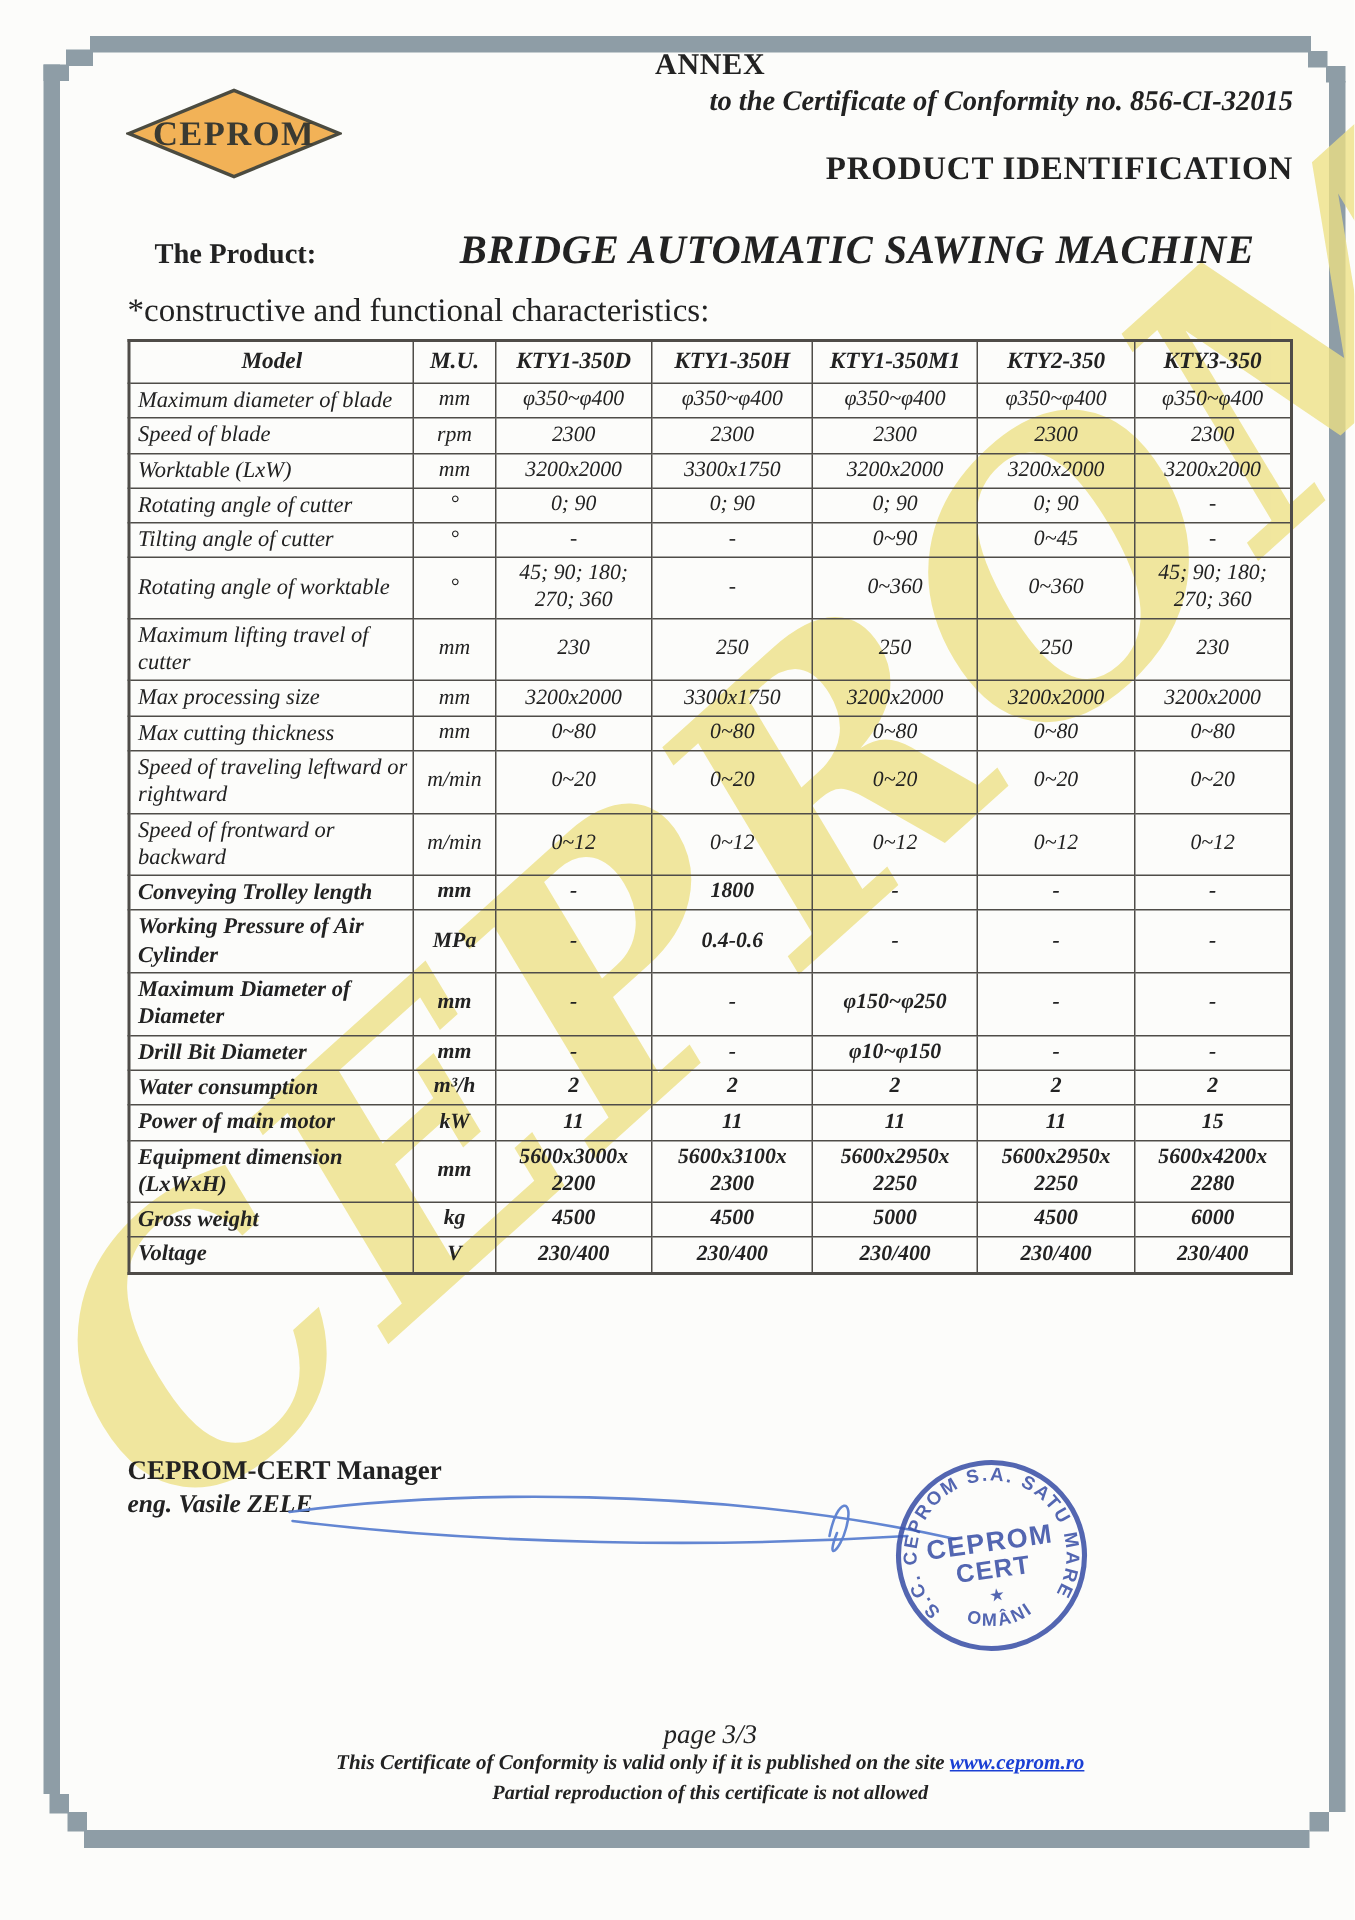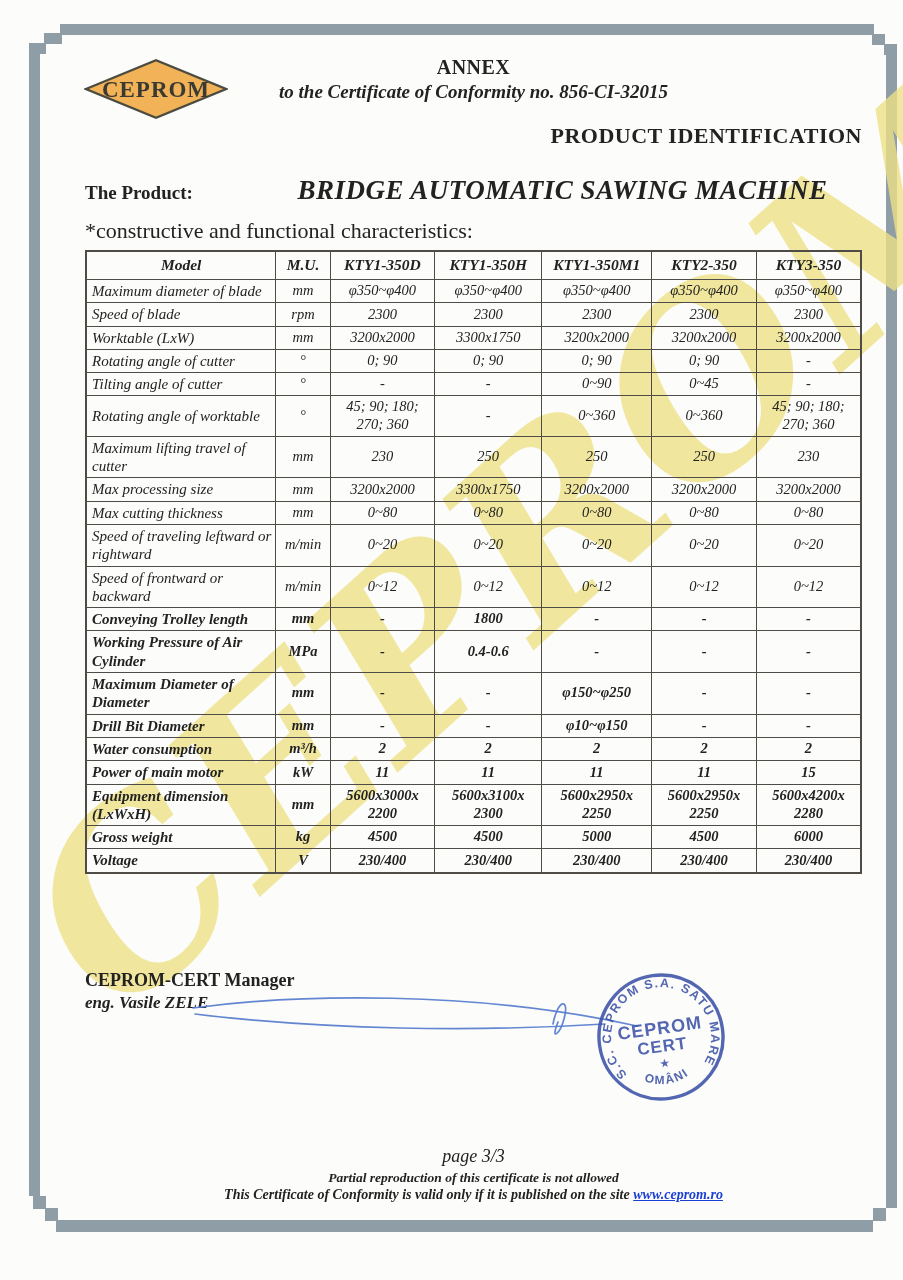--- a/index.html
+++ b/index.html
@@ -18,25 +18,25 @@
              font-family:"DejaVu Serif",serif;font-style:italic;font-weight:700;
              font-size:238px;letter-spacing:4px;color:var(--watermark-yellow);
              opacity:.78;transform:rotate(-42deg);}
   .content{position:absolute;left:0;top:0;right:0;bottom:0;z-index:2;padding:0 41px 0 85px;box-sizing:border-box;}
 
   .logo{position:absolute;left:84px;top:58px;width:144px;height:62px;}
   .logo svg{width:100%;height:100%;display:block;}
   .logo-text{font-family:"Liberation Serif",serif;font-weight:700;font-size:24px;
              fill:#3a3a32;letter-spacing:1px;}
 
-  .annex-title{margin-top:56px;text-align:center;font-weight:700;font-size:20px;letter-spacing:.5px;}
-  .annex-subtitle{text-align:center;font-weight:700;font-style:italic;font-size:19px;margin-top:2px;}
+  .annex-title{margin-top:32px;text-align:center;font-weight:700;font-size:20px;letter-spacing:.5px;}
+  .annex-subtitle{text-align:right;font-weight:700;font-style:italic;font-size:19px;margin-top:2px;}
   .section-title{text-align:right;font-weight:700;font-size:22px;margin-top:20px;letter-spacing:.5px;}
   .product-row{display:flex;align-items:baseline;margin-top:26px;}
-  .product-label{font-weight:700;font-size:19px;width:178px;flex:none;}
+  .product-label{font-weight:700;font-size:19px;width:178px;flex:none;margin-left:18px;}
   .product-name{flex:1;text-align:center;font-weight:700;font-style:italic;font-size:27px;letter-spacing:.5px;}
   .caption{margin-top:12px;font-size:22px;}
 
   .spec-table{width:100%;border-collapse:collapse;margin-top:6px;table-layout:fixed;
               border:2.5px solid var(--table-border);}
   .spec-table th,.spec-table td{border:1.5px solid var(--table-border);font-style:italic;
               text-align:center;padding:2px 3px;line-height:1.22;overflow:hidden;}
   .spec-table thead th{font-weight:700;font-size:15.5px;padding:4px 2px;}
   .spec-table td{font-size:14.5px;}
   .spec-table td.lab{text-align:left;padding-left:5px;font-size:15px;}
@@ -330,21 +330,21 @@
           <textPath href="#arcBot" startOffset="50%" text-anchor="middle">★ROMÂNIA★</textPath>
         </text>
         <text x="80" y="77" text-anchor="middle" font-size="18" letter-spacing="1">CEPROM</text>
         <text x="80" y="95" text-anchor="middle" font-size="17" letter-spacing="1">CERT</text>
         <text x="80" y="110" text-anchor="middle" font-size="10">★</text>
       </g>
     </svg>
 
     <div class="footer">
       <div class="page-label">page 3/3</div>
-      <div class="note">Partial reproduction of this certificate is not allowed</div>
       <div class="note second">
         <span>This Certificate of Conformity is valid only if it is published on the site</span>
         <a class="link">www.ceprom.ro</a>
       </div>
+      <div class="note">Partial reproduction of this certificate is not allowed</div>
     </div>
 
   </div>
 </div>
 
 </body></html>

